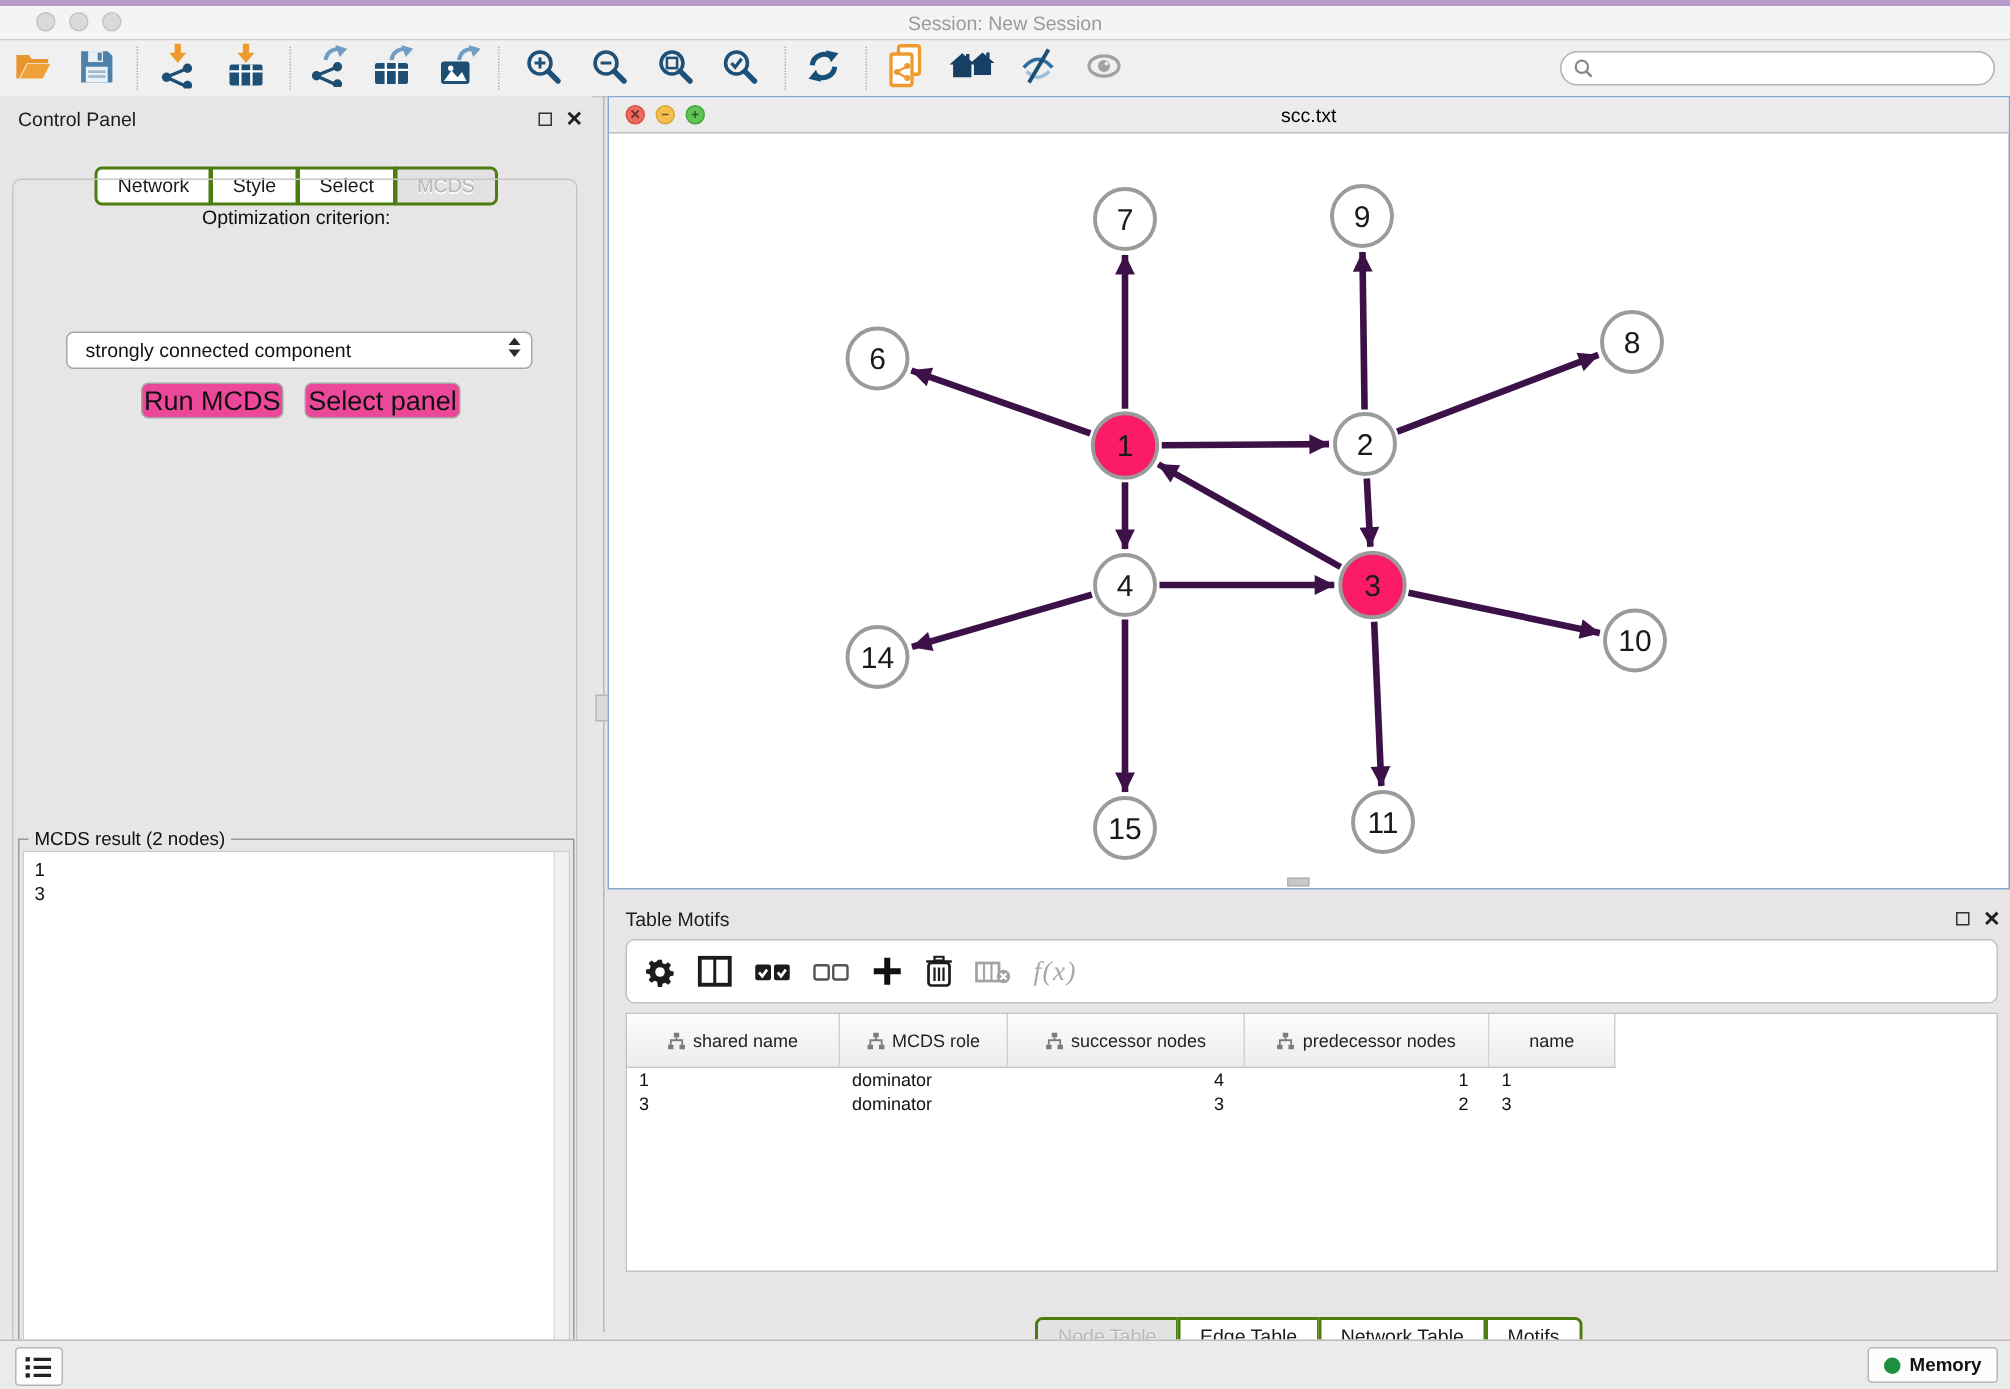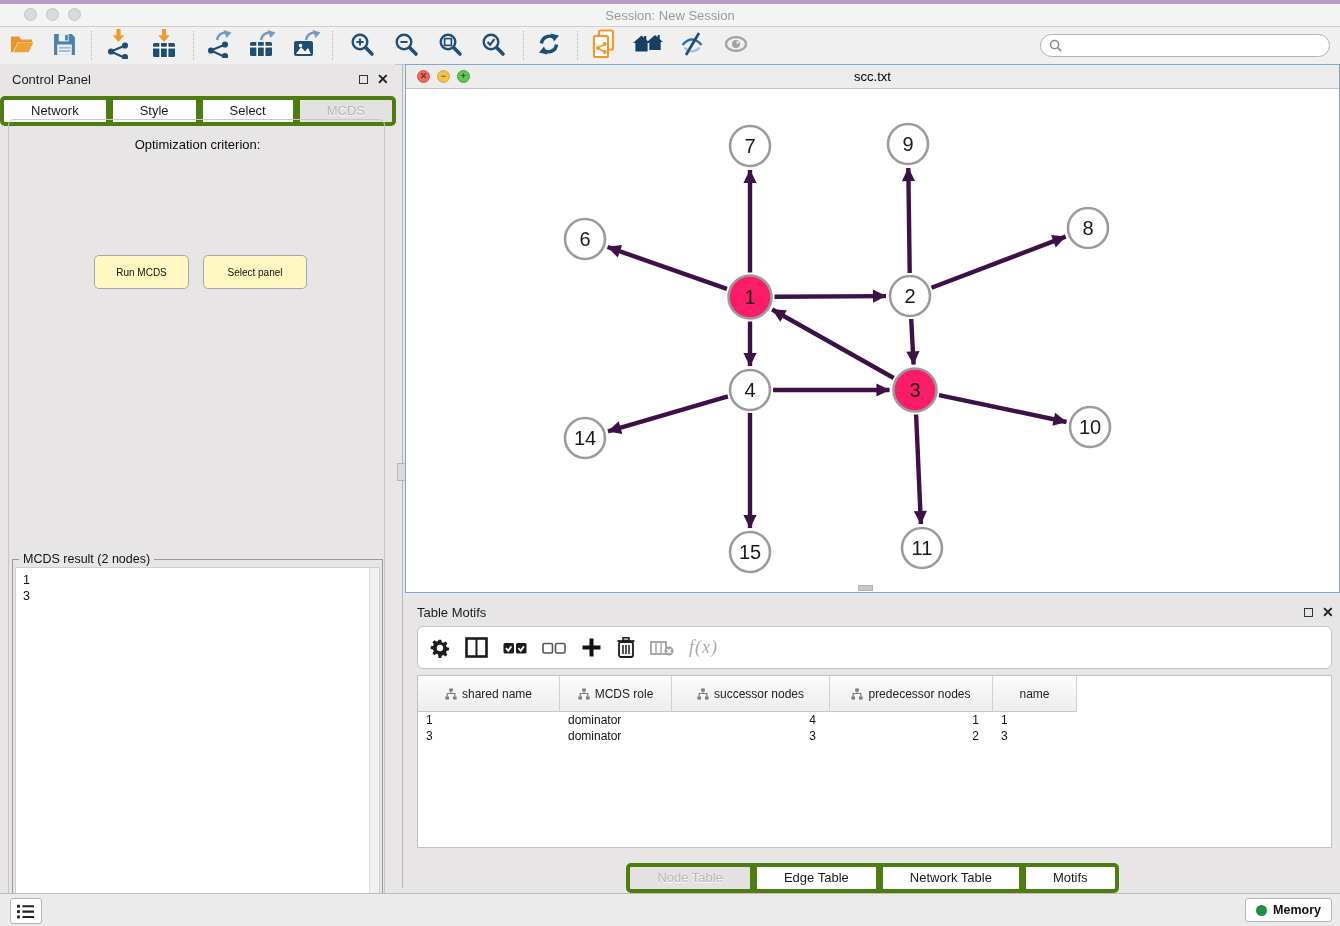--- a/index.html
+++ b/index.html
@@ -14,34 +14,34 @@
   .tbtn{position:absolute;top:2px;width:36px;height:33px;display:flex;align-items:center;justify-content:center;cursor:default;}
   .sep{position:absolute;top:4px;height:29px;border-left:1px dotted #b4b4b4;}
   .search{position:absolute;right:10px;top:7px;width:290px;height:23px;background:#fff;border:1px solid #b3b1b2;border-radius:12px;display:flex;align-items:center;box-sizing:border-box;}
   .search svg{margin:0 4px 0 8px;flex:0 0 auto;}
   .search input{border:none;outline:none;background:transparent;flex:1;font-size:13px;font-family:"Liberation Sans",sans-serif;}
   
   .phead{position:absolute;left:12px;top:8px;font-size:13px;color:#1c1c1c;}
   .float-ic{position:absolute;width:9px;height:9px;border:1.5px solid #333;box-sizing:border-box;cursor:default;}
   .close-ic{position:absolute;font-size:14px;font-weight:bold;color:#222;line-height:10px;cursor:default;}
   .tabset{display:inline-flex;}
-  .tab{background:#fff;border:4px solid #4d7c0f;margin-left:-1px;padding:3px 27px 4px;font-size:13px;color:#1a1a1a;white-space:nowrap;cursor:default;}
+  .tab{background:#fff;border:2px solid #4d7c0f;margin-left:-1px;padding:3px 13px 4px;font-size:13px;color:#1a1a1a;white-space:nowrap;cursor:default;margin-top:15px;}
   .tab:first-child{border-radius:5px 0 0 5px;margin-left:0;}
   .tab:last-child{border-radius:0 5px 5px 0;}
   .tab.sel{background:#e3e1e2;color:#b7b5b6;text-shadow:0 1px 0 #fff;}
   
   .control-panel{position:absolute;left:0;top:64px;width:395px;height:824px;background:#e7e5e6;}
   .cp-tabs{position:absolute;left:0;right:0;top:32px;text-align:center;}
   .cp-box{position:absolute;left:8px;top:55px;width:377px;height:823px;border:1px solid #c8c6c7;border-radius:6px;box-sizing:border-box;}
   .opt-label{position:absolute;left:0;right:0;top:73px;text-align:center;font-size:13px;color:#0d0d0d;}
   .combo{position:absolute;left:44px;top:157px;width:311px;height:25px;background:#fff;border:1px solid #a7a5a6;border-radius:5px;box-sizing:border-box;display:flex;align-items:center;padding-left:12px;font-size:13px;}
   .stepper{position:absolute;right:7px;top:3px;display:flex;flex-direction:column;gap:3px;}
   .stp-up{width:0;height:0;border-left:4px solid transparent;border-right:4px solid transparent;border-bottom:5px solid #2b2b2b;}
   .stp-dn{width:0;height:0;border-left:4px solid transparent;border-right:4px solid transparent;border-top:5px solid #2b2b2b;}
-  .btn{position:absolute;top:191px;height:34px;background:#fef9c3;border:1px solid #a7a5a6;border-radius:5px;box-sizing:border-box;font-size:10px;display:flex;align-items:center;justify-content:center;cursor:default;}
+  .btn{position:absolute;top:191px;height:24px;background:#ec4899;border:1px solid #a7a5a6;border-radius:5px;box-sizing:border-box;font-size:18px;display:flex;align-items:center;justify-content:center;cursor:default;}
   .groupbox{position:absolute;left:12px;top:495px;width:371px;height:377px;border:1px solid #9a9898;box-sizing:border-box;}
   .gb-legend{position:absolute;left:6px;top:-8px;background:#e7e5e6;padding:0 4px;font-size:12.5px;color:#111;}
   .gb-inner{position:absolute;left:2px;top:7px;right:2px;bottom:2px;background:#fff;border:1px solid #cfcdce;box-sizing:border-box;}
   .gb-scroll{position:absolute;right:0;top:0;bottom:0;width:9px;background:#f2f1f1;border-left:1px solid #dddcdc;}
   .gb-items{position:absolute;left:7px;top:4px;font-size:12.5px;line-height:16px;color:#111;}
   
   .vsplit{position:absolute;left:402px;top:64px;width:1px;height:824px;background:#b8b6b7;}
   .vsplit-h{position:absolute;left:397px;top:463px;width:9px;height:16px;background:#dcdadb;border:1px solid #b8b6b7;}
   
   .netwin{position:absolute;left:405px;top:64px;width:935px;height:529px;background:#fff;border:1px solid #84a7cf;box-sizing:border-box;}
@@ -240,20 +240,27 @@
     <span class="float-ic" style="left:359px;top:11px"></span>
     <span class="close-ic" style="left:377px;top:10px">✕</span>
     <div class="cp-tabs"><span class="tabset">
           <span class="tab">Network</span>
           <span class="tab">Style</span>
           <span class="tab">Select</span>
           <span class="tab sel">MCDS</span>
         </span></div>
     <div class="cp-box"></div>
     <div class="opt-label">Optimization criterion:</div>
+    <div class="combo">
+      <span>strongly connected component</span>
+      <span class="stepper">
+          <span class="stp-up"></span>
+          <span class="stp-dn"></span>
+        </span>
+    </div>
     <div class="btn" style="left:94px;width:95px">Run MCDS</div>
     <div class="btn" style="left:203px;width:104px">Select panel</div>
     <div class="groupbox">
       <span class="gb-legend">MCDS result (2 nodes)</span>
       <div class="gb-inner">
         <div class="gb-items" id="result-items">
             <div>1</div>
             <div>3</div>
           </div>
         <div class="gb-scroll"></div>

